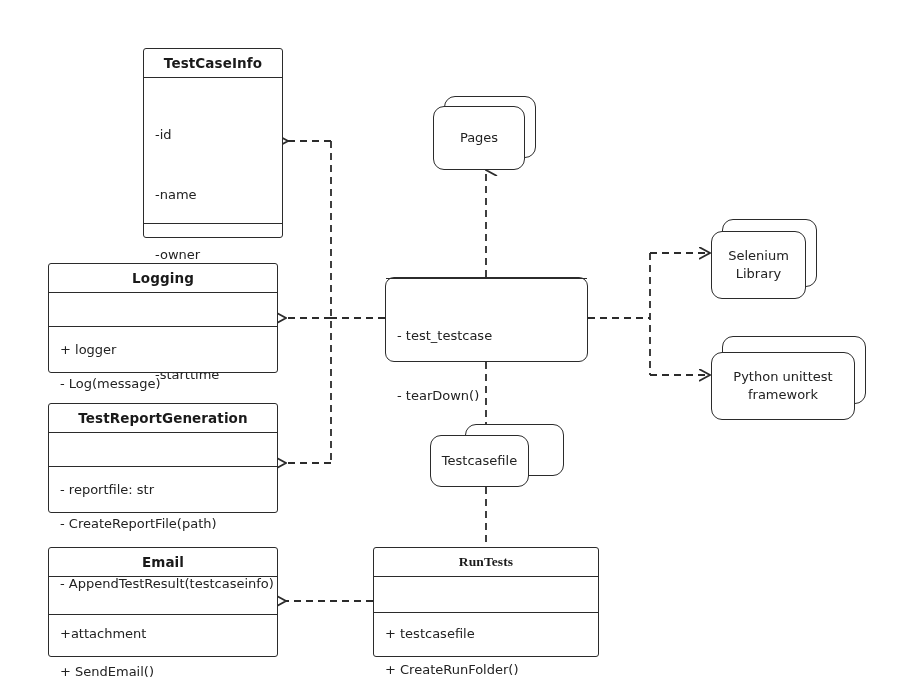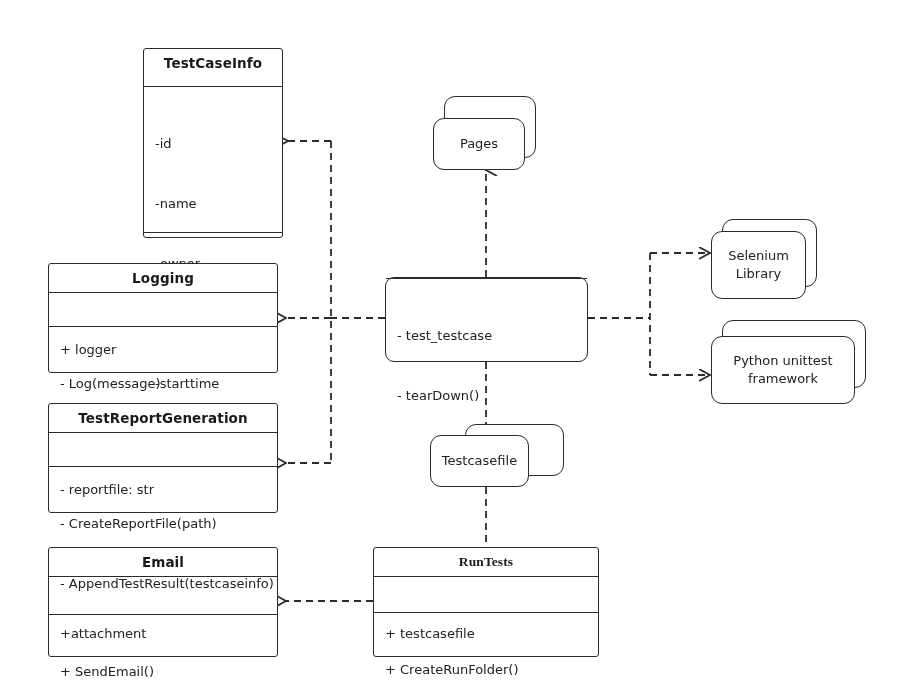--- a/index.html
+++ b/index.html
@@ -97,21 +97,21 @@
 
       <path d="M486,362 L486,425"></path>
       <path d="M486,487 L486,551"></path>
 
       <path d="M373,601 L286,601" marker-end="url(#oa-left)"></path>
     </g>
   </svg>
 
   <div class="uml-class" style="left:143px;top:48px;width:140px;height:190px;">
     <div class="cls-title" style="height:28px;">TestCaseInfo</div>
-    <div class="cls-compartment cls-sep" style="height:146px;margin-top:9px;">
+    <div class="cls-compartment cls-sep" style="height:146px;">
       <div class="cls-line">-id</div>
       <div class="cls-line">-name</div>
       <div class="cls-line">-owner</div>
       <div class="cls-line">-result</div>
       <div class="cls-line">-starttime</div>
       <div class="cls-line">-endtime</div>
       <div class="cls-line">-duration</div>
       <div class="cls-line">-errorinfo</div>
     </div>
     <div class="cls-compartment cls-sep empty" style="height:14px;"></div>
@@ -161,34 +161,34 @@
       <div class="cls-line">+ testcasefile</div>
     </div>
     <div class="cls-compartment cls-sep" style="height:44px;">
       <div class="cls-line">+ CreateRunFolder()</div>
       
     </div>
   </div>
 
   <div class="stack" style="left:433px;top:96px;width:103px;height:74px;">
     <div class="sheet back" style="width:92px;height:62px;"></div>
-    <div class="sheet front" style="width:92px;height:52px;">
+    <div class="sheet front" style="width:92px;height:64px;">
       <span>Pages</span>
     </div>
   </div>
 
   <div class="stack" style="left:711px;top:219px;width:106px;height:80px;">
     <div class="sheet back" style="width:95px;height:68px;"></div>
     <div class="sheet front" style="width:95px;height:68px;">
       <span class="node-multiline" style="white-space:pre-line;">Selenium
 Library</span>
     </div>
   </div>
 
-  <div class="stack" style="left:711px;top:320px;width:155px;height:84px;">
+  <div class="stack" style="left:711px;top:336px;width:155px;height:84px;">
     <div class="sheet back" style="width:144px;height:68px;"></div>
     <div class="sheet front" style="width:144px;height:68px;">
       <span style="white-space:pre-line;">Python unittest
 framework</span>
     </div>
   </div>
 
   <div class="stack" style="left:430px;top:424px;width:134px;height:63px;">
     <div class="sheet back" style="width:99px;height:52px;"></div>
     <div class="sheet front" style="width:99px;height:52px;">

